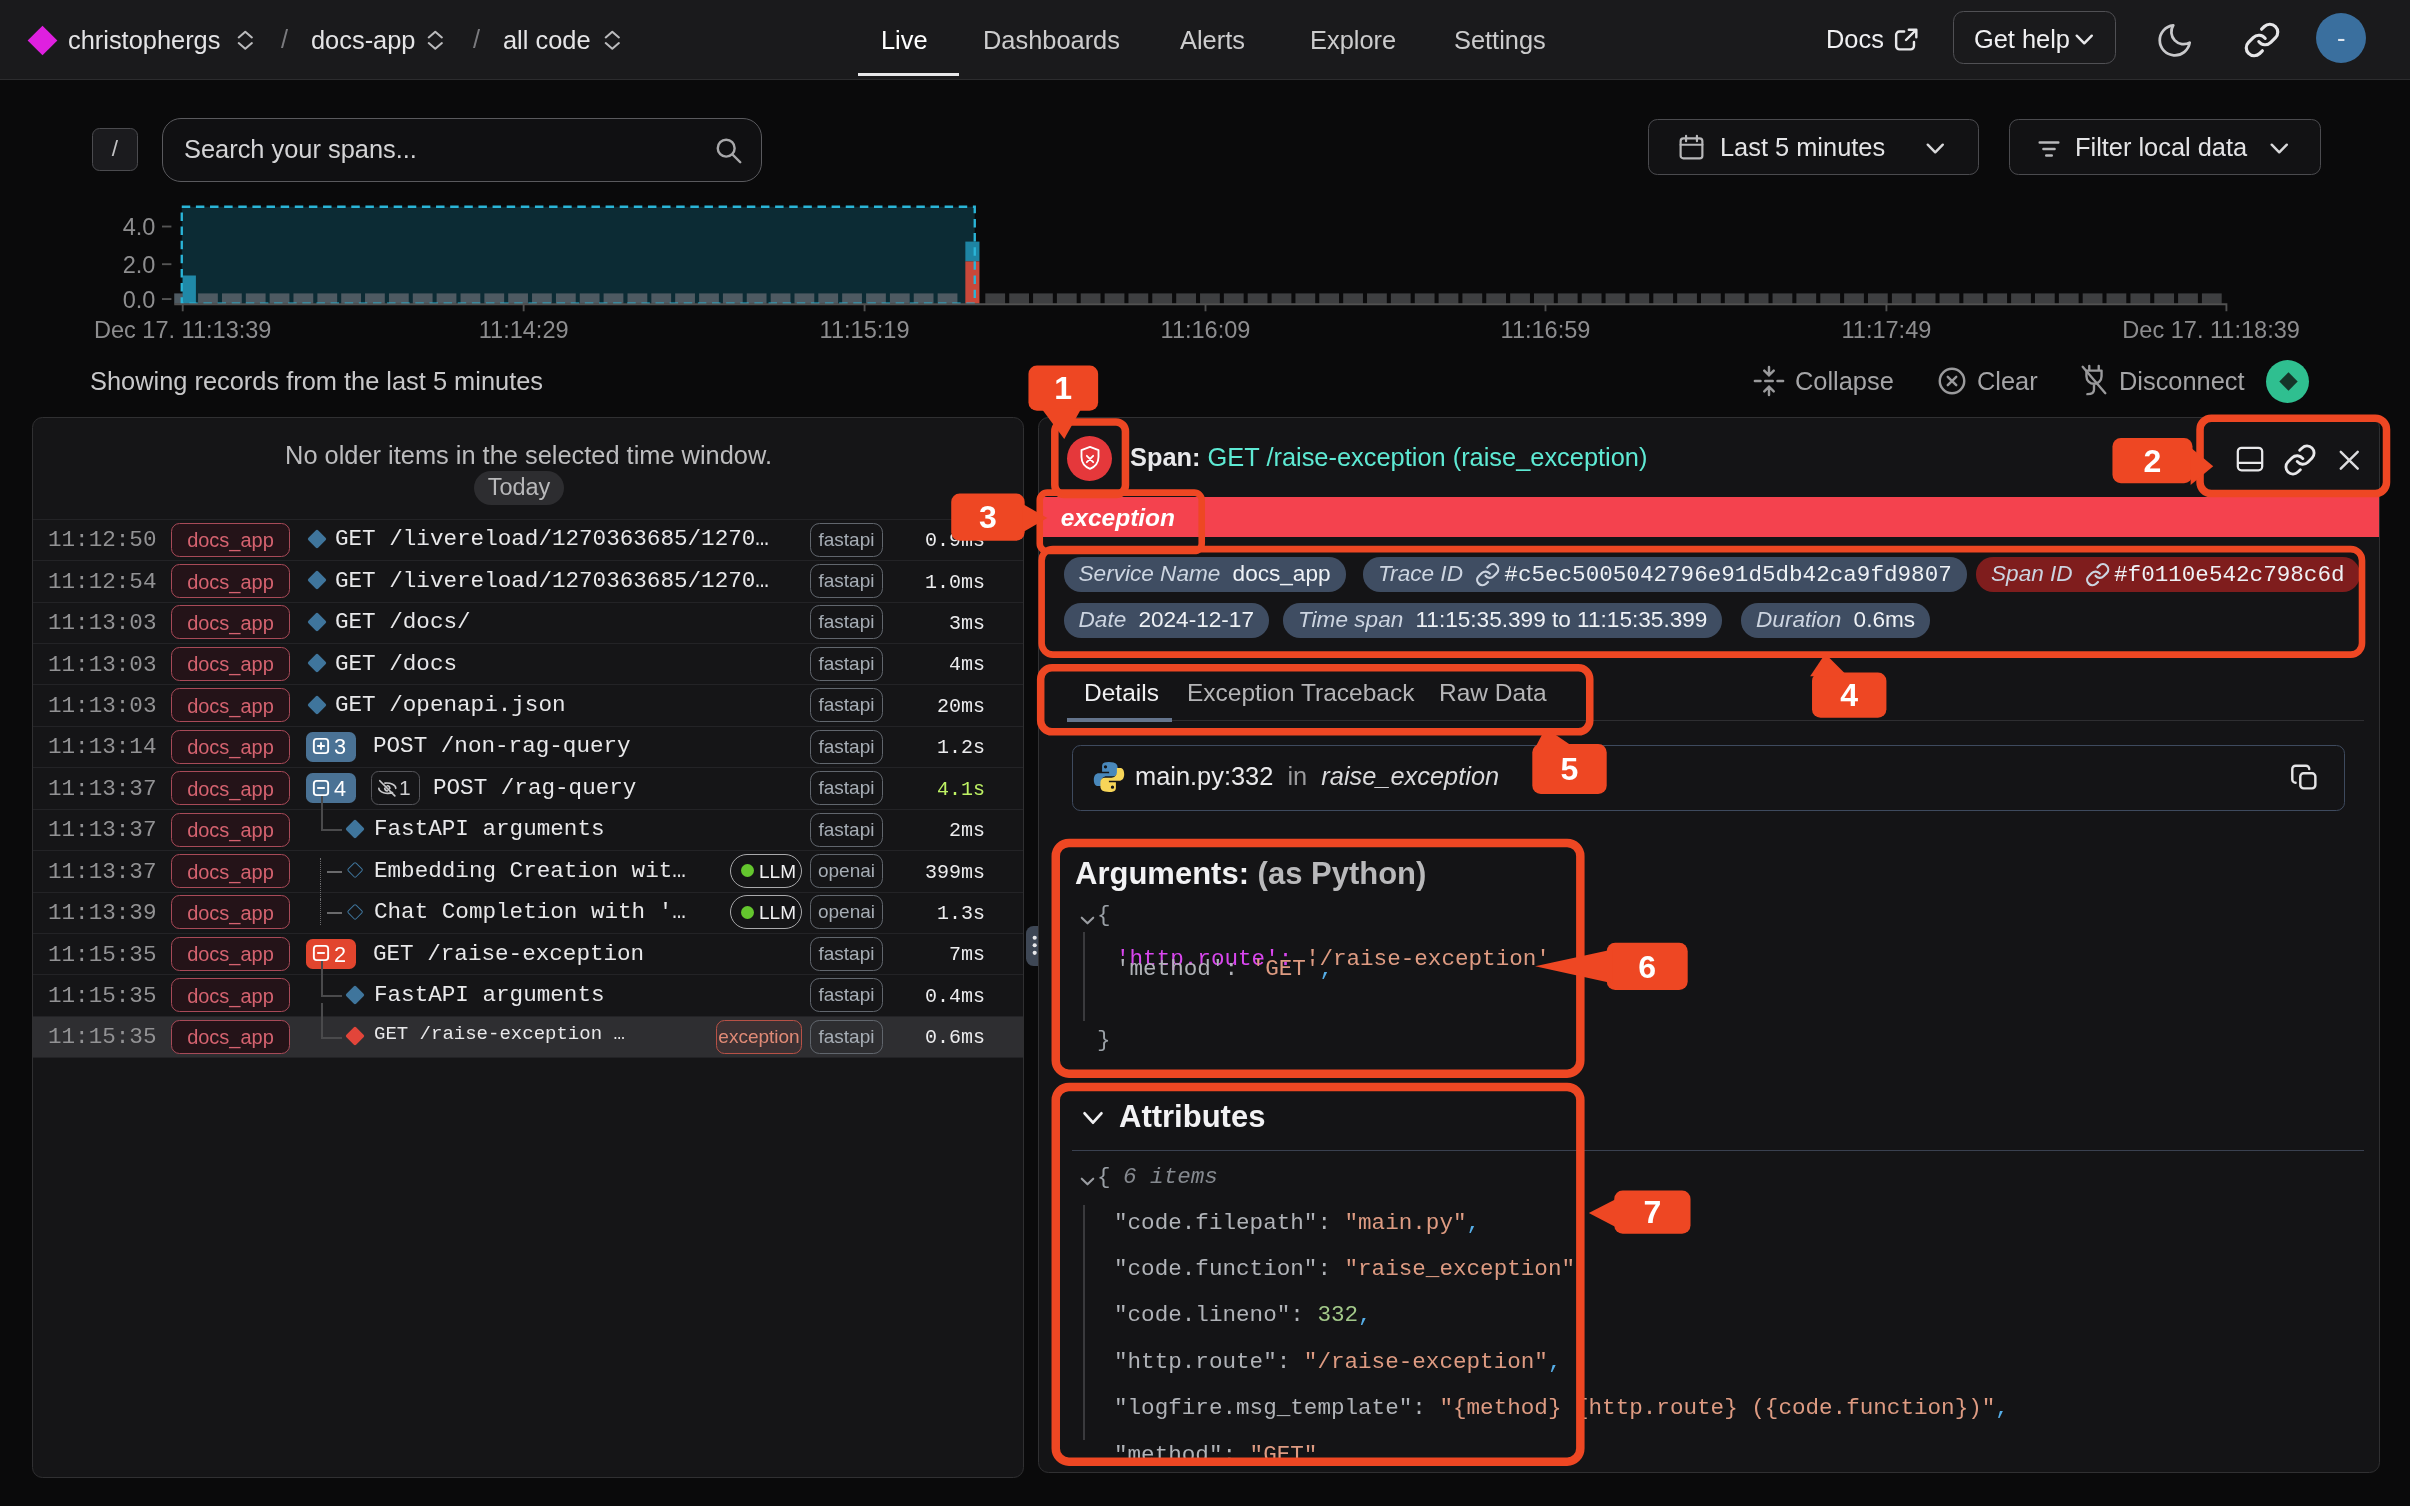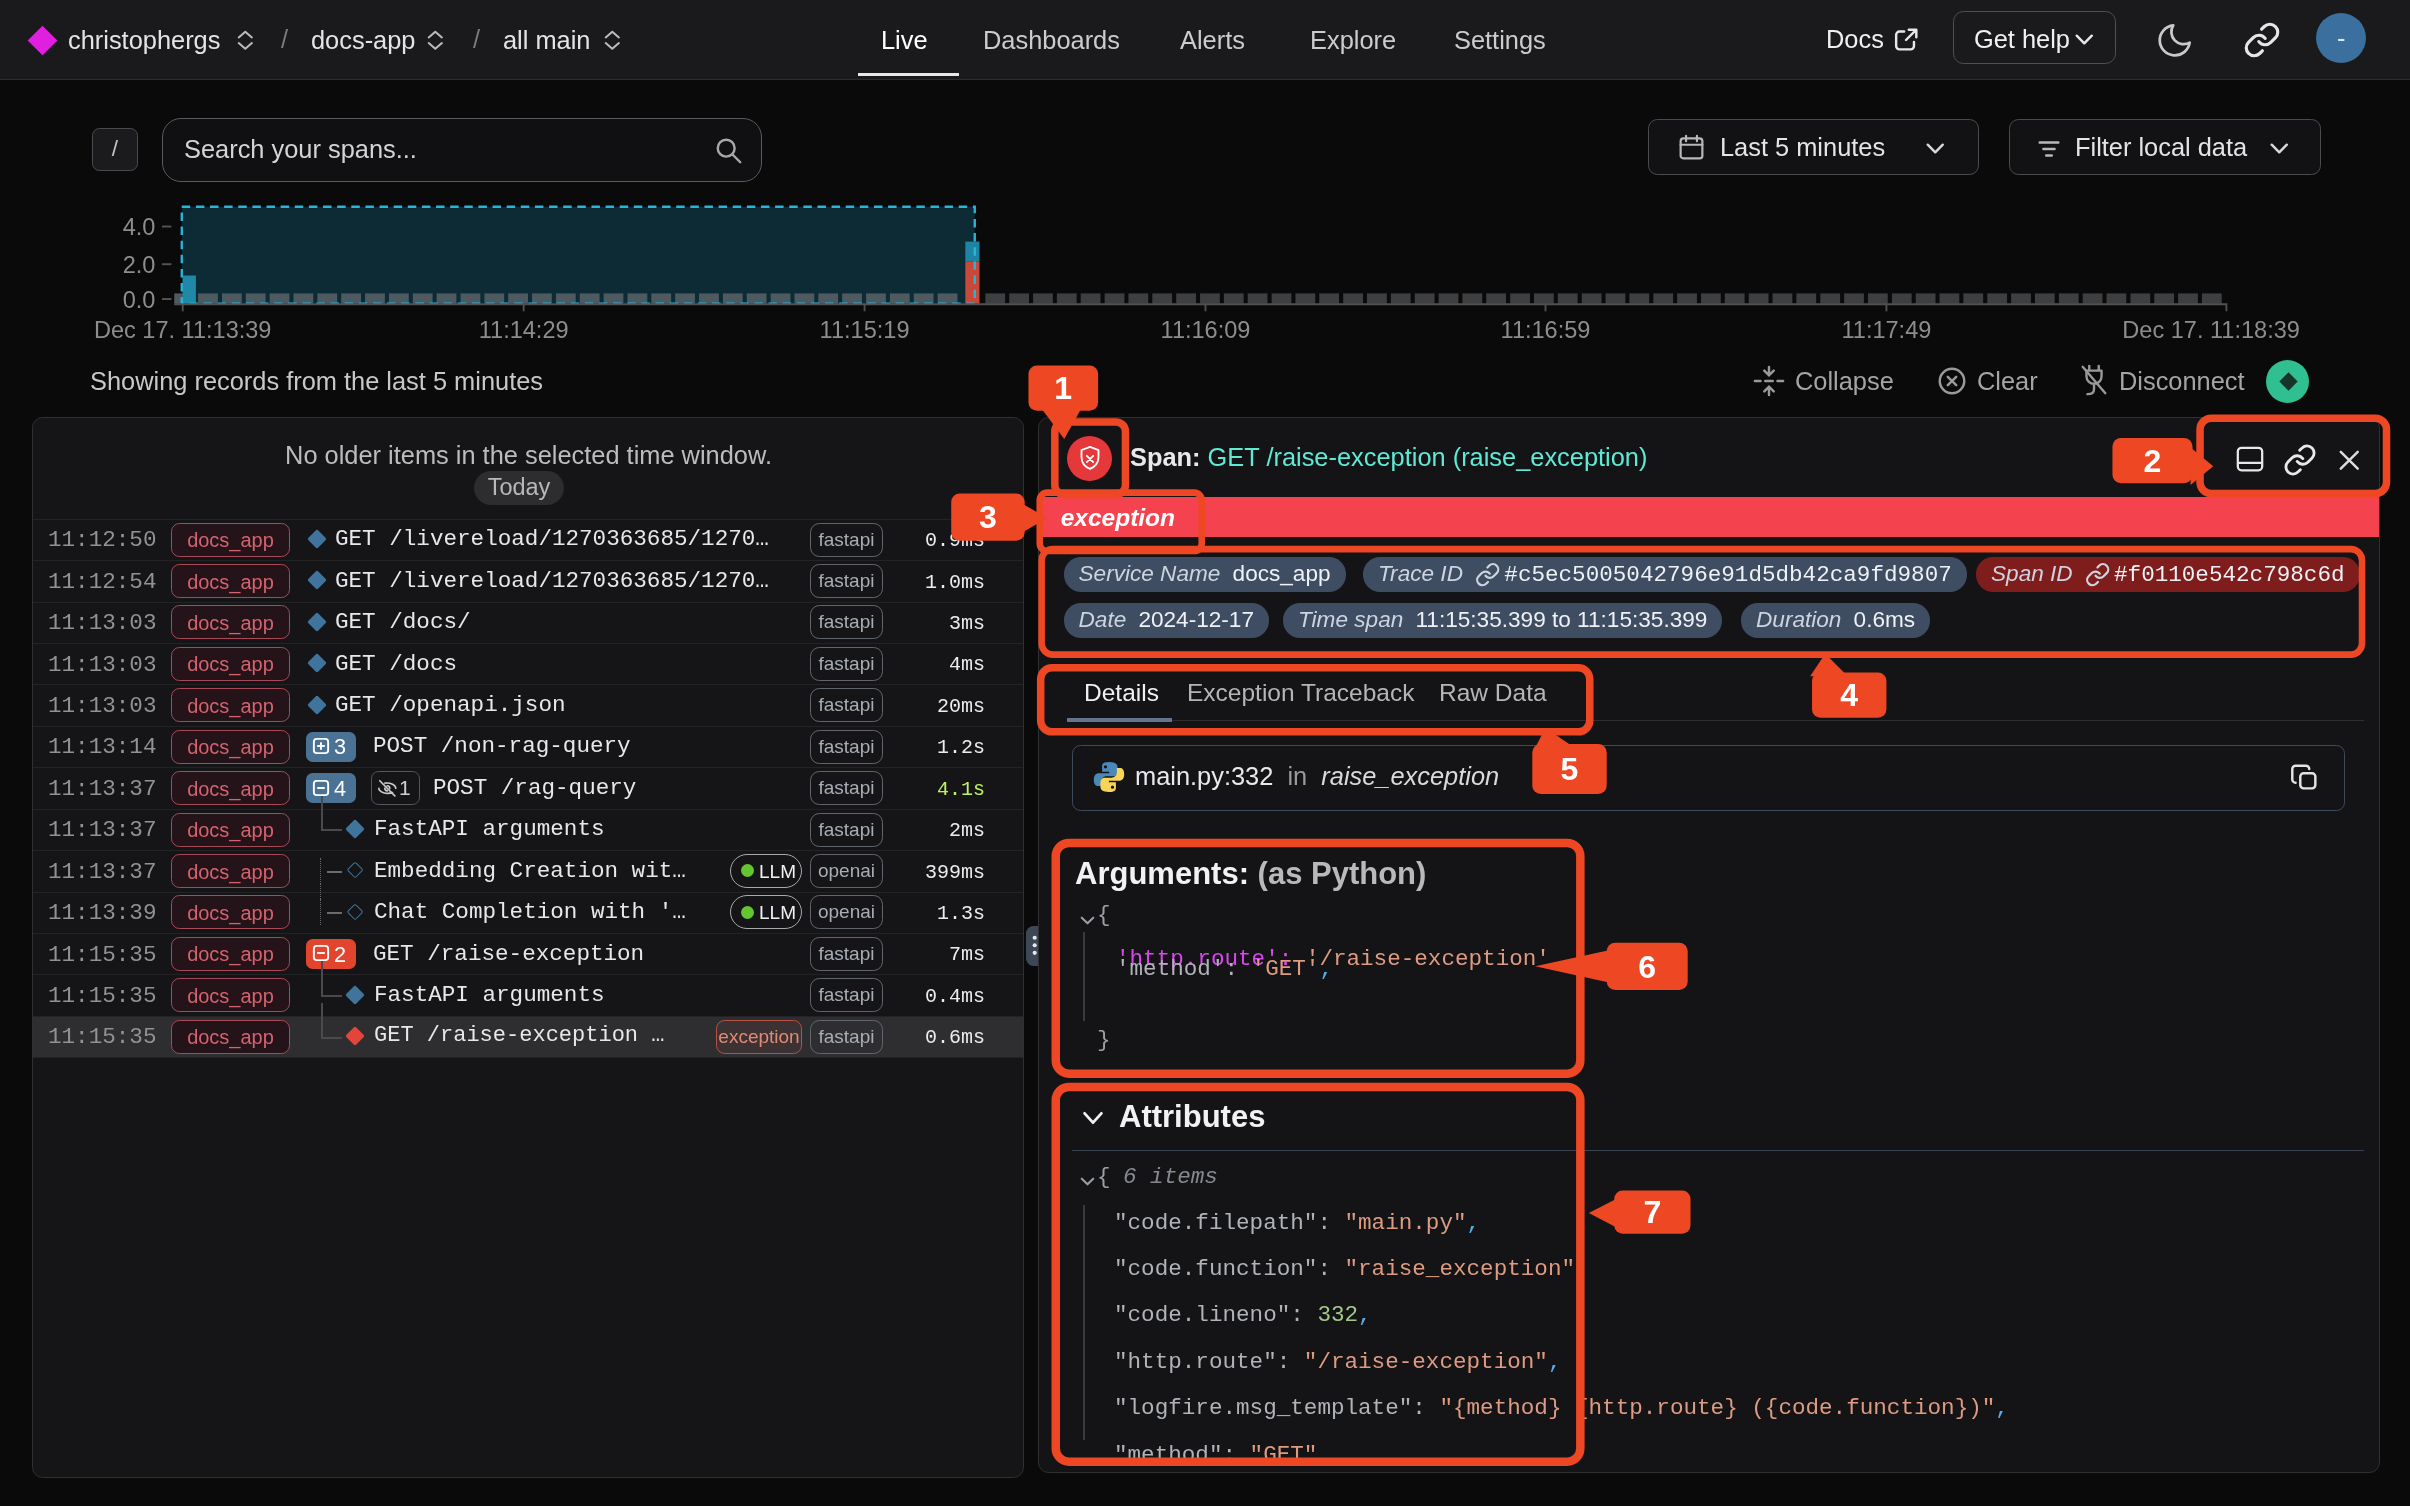--- a/index.html
+++ b/index.html
@@ -29,21 +29,21 @@
   <div class="abs crumb" style="left:68px;top:26px;">christophergs</div>
   <svg class="abs" style="left:234px;top:28px;" width="22.6" height="24.5" viewBox="0 0 24 26">
       <path d="M5 10 L12 4 L19 10 M5 16 L12 22 L19 16" stroke="#bbbbbd" stroke-width="2.2" fill="none" stroke-linecap="round" stroke-linejoin="round"></path>
     </svg>
   <div class="abs sep" style="left:281px;top:25.4px;">/</div>
   <div class="abs crumb" style="left:311px;top:26px;">docs-app</div>
   <svg class="abs" style="left:424px;top:28px;" width="22.6" height="24.5" viewBox="0 0 24 26">
       <path d="M5 10 L12 4 L19 10 M5 16 L12 22 L19 16" stroke="#bbbbbd" stroke-width="2.2" fill="none" stroke-linecap="round" stroke-linejoin="round"></path>
     </svg>
   <div class="abs sep" style="left:473px;top:25.4px;">/</div>
-  <div class="abs crumb" style="left:503px;top:26px;">all main</div>
+  <div class="abs crumb" style="left:503px;top:26px;">all code</div>
   <svg class="abs" style="left:601px;top:28px;" width="22.6" height="24.5" viewBox="0 0 24 26">
       <path d="M5 10 L12 4 L19 10 M5 16 L12 22 L19 16" stroke="#bbbbbd" stroke-width="2.2" fill="none" stroke-linecap="round" stroke-linejoin="round"></path>
     </svg>
   <div class="abs" style="left:881px;top:26px;color:#ffffff;font-size:25.4px;">Live</div>
   <div class="abs" style="left:858px;top:73px;width:101px;height:2.8px;background:#e8e8ea;"></div>
   <div class="abs navitem" style="left:983px;top:26px;">Dashboards</div>
   <div class="abs navitem" style="left:1180px;top:26px;">Alerts</div>
   <div class="abs navitem" style="left:1310px;top:26px;">Explore</div>
   <div class="abs navitem" style="left:1454px;top:26px;">Settings</div>
   <div class="abs" style="left:1826px;top:25.4px;color:#f0f0f2;font-size:25.4px;">Docs</div>
@@ -354,21 +354,21 @@
 <div class="abs" style="left:777px;top:560px;width:73px;height:34px;border:1.9px solid #61666d;border-radius:9.4px;color:#a6adb5;font-size:19px;text-align:center;line-height:31px;">fastapi</div>
 <div class="abs mono" style="left:764px;top:567px;width:188px;text-align:right;color:#ececee;font-size:20px;">0.4ms</div>
 <div class="abs" style="left:0;top:598px;width:991px;height:41px;background:#2e2e31;"></div>
 <div class="abs" style="left:0;top:598px;width:991px;height:0.9px;background:#232326;"></div>
 <div class="abs mono" style="left:15px;top:606px;color:#929294;font-size:22.6px;">11:15:35</div>
 <div class="abs" style="left:138px;top:602px;width:119px;height:34px;border:1.9px solid #a84a58;border-radius:8.5px;background:#241318;"></div>
 <div class="abs" style="left:138px;top:608px;width:119px;text-align:center;color:#d4626f;font-size:20px;">docs_app</div>
 <div class="abs" style="left:288px;top:585px;width:1.9px;height:34px;background:#4a4a4c;"></div>
 <div class="abs" style="left:288px;top:619px;width:21px;height:1.9px;background:#4a4a4c;"></div>
 <div class="abs" style="left:315px;top:611px;width:14px;height:14px;background:#e2453a;transform:rotate(45deg);border-radius:1.9px;"></div>
-<div class="abs mono" style="left:341px;top:605px;color:#e8e8ea;font-size:22px;white-space:pre;">GET /raise-exception …</div>
+<div class="abs mono" style="left:341px;top:605px;color:#e8e8ea;font-size:19px;white-space:pre;">GET /raise-exception …</div>
 <div class="abs" style="left:683px;top:602px;width:86px;height:34px;border:1.9px solid #b85146;border-radius:8.5px;background:rgba(187,80,70,0.10);color:#e08a76;font-size:19px;text-align:center;line-height:31px;">exception</div>
 <div class="abs" style="left:777px;top:602px;width:73px;height:34px;border:1.9px solid #61666d;border-radius:9.4px;color:#a6adb5;font-size:19px;text-align:center;line-height:31px;">fastapi</div>
 <div class="abs mono" style="left:764px;top:608px;width:188px;text-align:right;color:#ececee;font-size:20px;">0.6ms</div>
 <div class="abs" style="left:0;top:639px;width:991px;height:0.9px;background:#232326;"></div>
 <div class="abs" style="left:287px;top:466px;width:1.9px;height:15px;border-left:1.9px dotted #6a6a6c;"></div>
 </div>
 <div class="abs" style="left:1026px;top:926px;width:23.5px;height:40px;background:#3e4755;border-radius:7.5px;"></div>
 <svg class="abs" style="left:1030px;top:934px;" width="16" height="22.6" viewBox="0 0 17 24">
     <g fill="#e8e8ea">
       <circle cx="5" cy="4" r="2.2"></circle>

